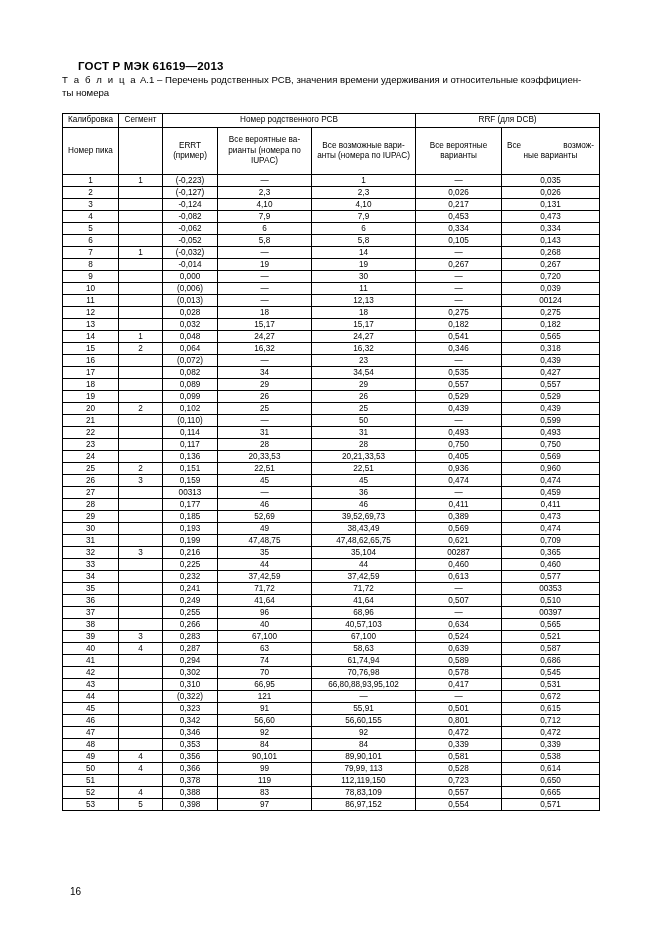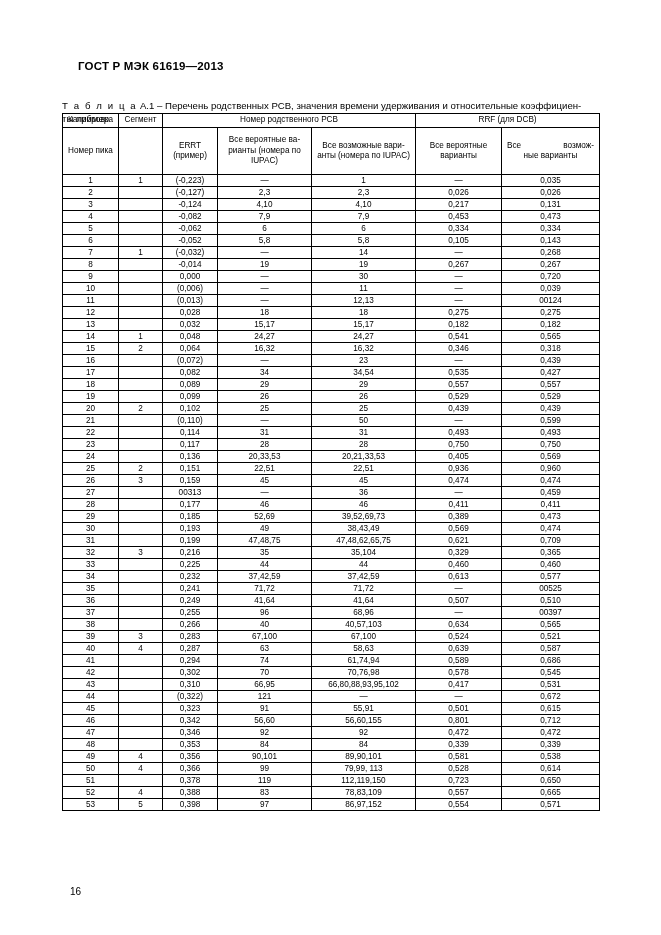--- a/index.html
+++ b/index.html
@@ -24,21 +24,21 @@
     position: absolute;
     left: 78px;
     top: 60px;
     font-size: 11.5px;
     font-weight: bold;
     letter-spacing: 0.2px;
   }
   .table-caption {
     position: absolute;
     left: 62px;
-    top: 99px;
+    top: 73px;
     width: 540px;
     font-size: 9.6px;
     line-height: 13px;
   }
   .table-caption .sp {
     letter-spacing: 1.6px;
   }
   table.main {
     position: absolute;
     left: 62px;
@@ -90,21 +90,21 @@
 </head>
 <body>
 
 <div class="page">
 
   <div class="doc-header">ГОСТ Р МЭК 61619—2013</div>
 
   <div class="table-caption">
     <span class="sp">Т а б л и ц а</span>
     <span>А.1 – Перечень родственных РСВ, значения времени удерживания и относительные коэффициен-</span><br>
-    <span>ты пример</span>
+    <span>ты номера</span>
   </div>
 
   <table class="main">
     <colgroup>
       <col class="c-cal">
         <col class="c-seg">
         <col class="c-err">
         <col class="c-iupac">
         <col class="c-allpcb">
         <col class="c-rrfprob">
@@ -415,21 +415,21 @@
           <td>47,48,62,65,75</td>
           <td>0,621</td>
           <td>0,709</td>
         </tr>
         <tr>
           <td>32</td>
           <td>3</td>
           <td>0,216</td>
           <td>35</td>
           <td>35,104</td>
-          <td>0,329</td>
+          <td>00287</td>
           <td>0,365</td>
         </tr>
         <tr>
           <td>33</td>
           <td></td>
           <td>0,225</td>
           <td>44</td>
           <td>44</td>
           <td>0,460</td>
           <td>0,460</td>
@@ -443,21 +443,21 @@
           <td>0,613</td>
           <td>0,577</td>
         </tr>
         <tr>
           <td>35</td>
           <td></td>
           <td>0,241</td>
           <td>71,72</td>
           <td>71,72</td>
           <td>—</td>
-          <td>00525</td>
+          <td>00353</td>
         </tr>
         <tr>
           <td>36</td>
           <td></td>
           <td>0,249</td>
           <td>41,64</td>
           <td>41,64</td>
           <td>0,507</td>
           <td>0,510</td>
         </tr>

